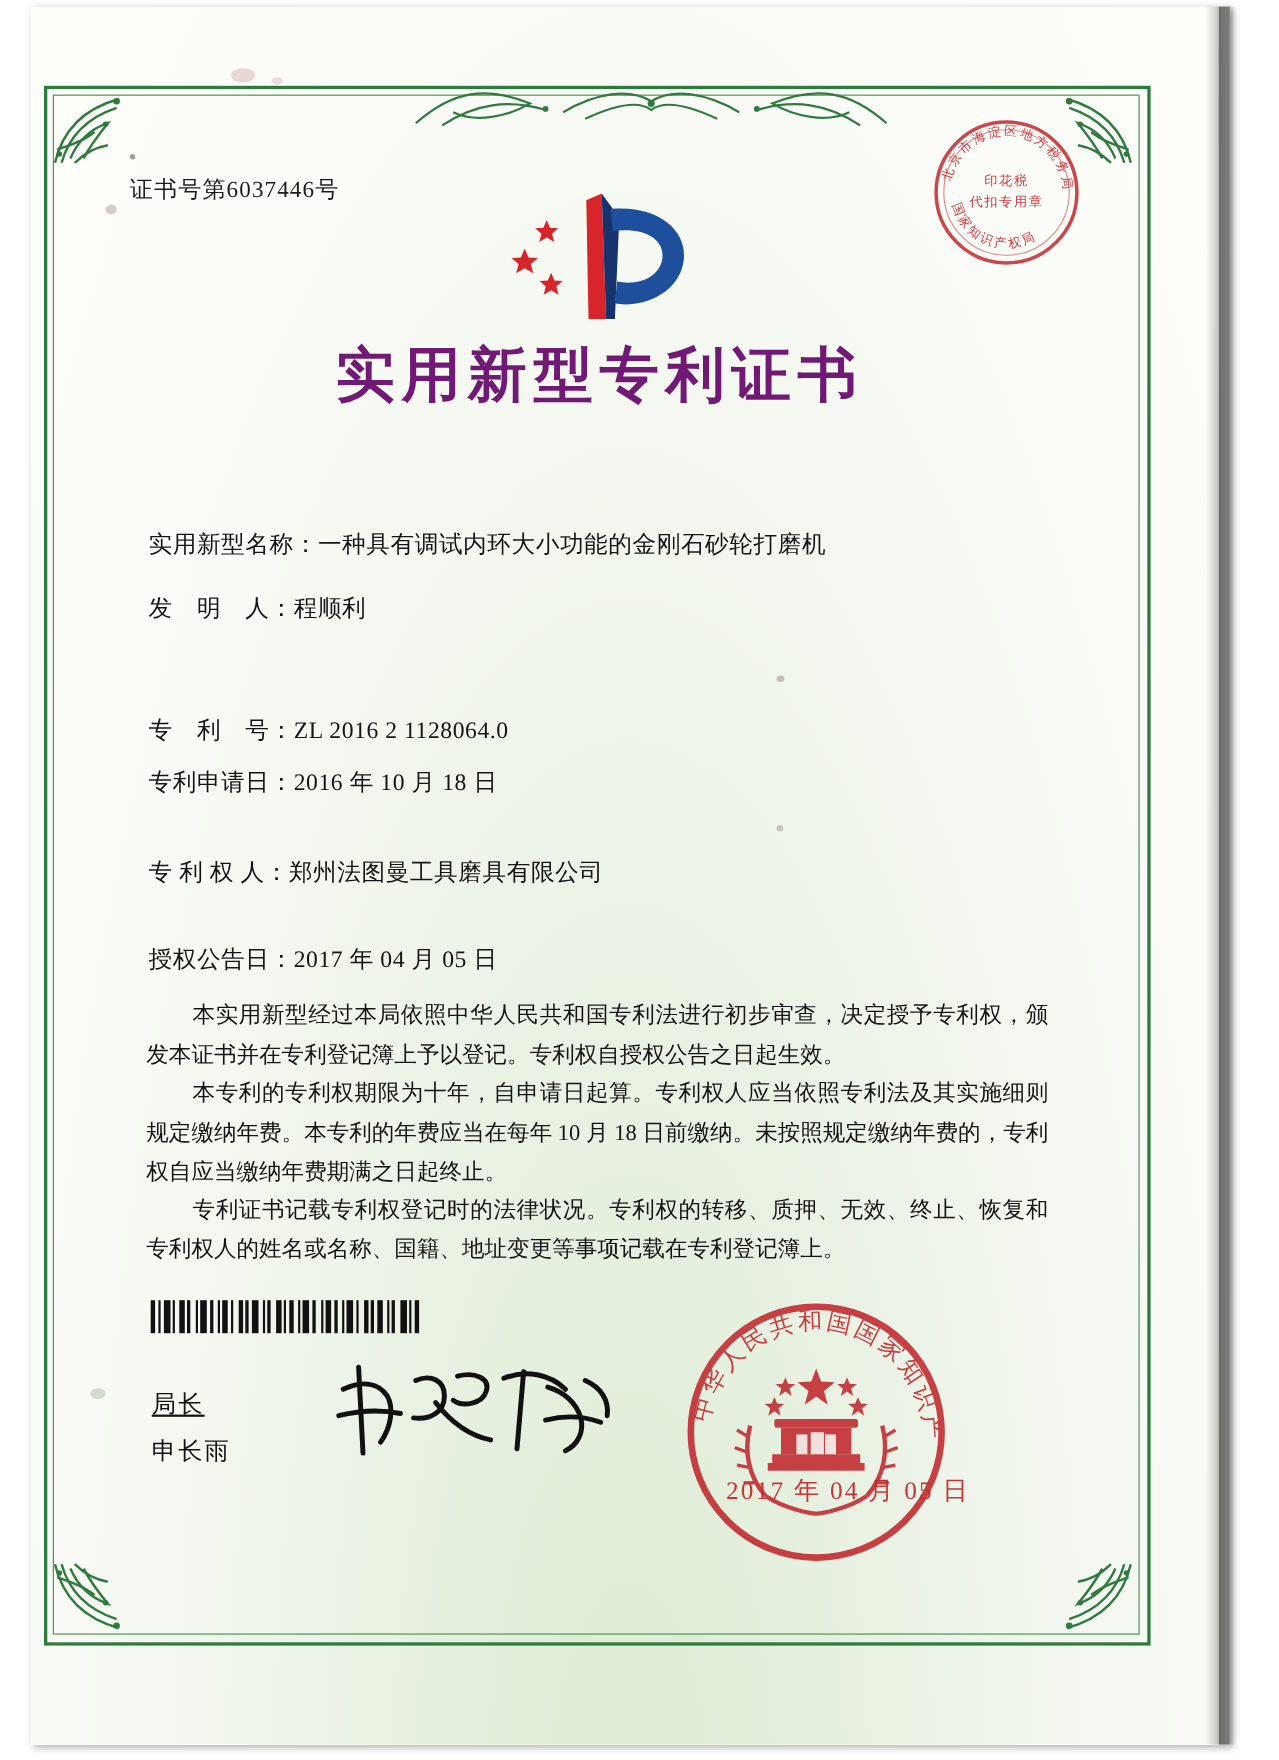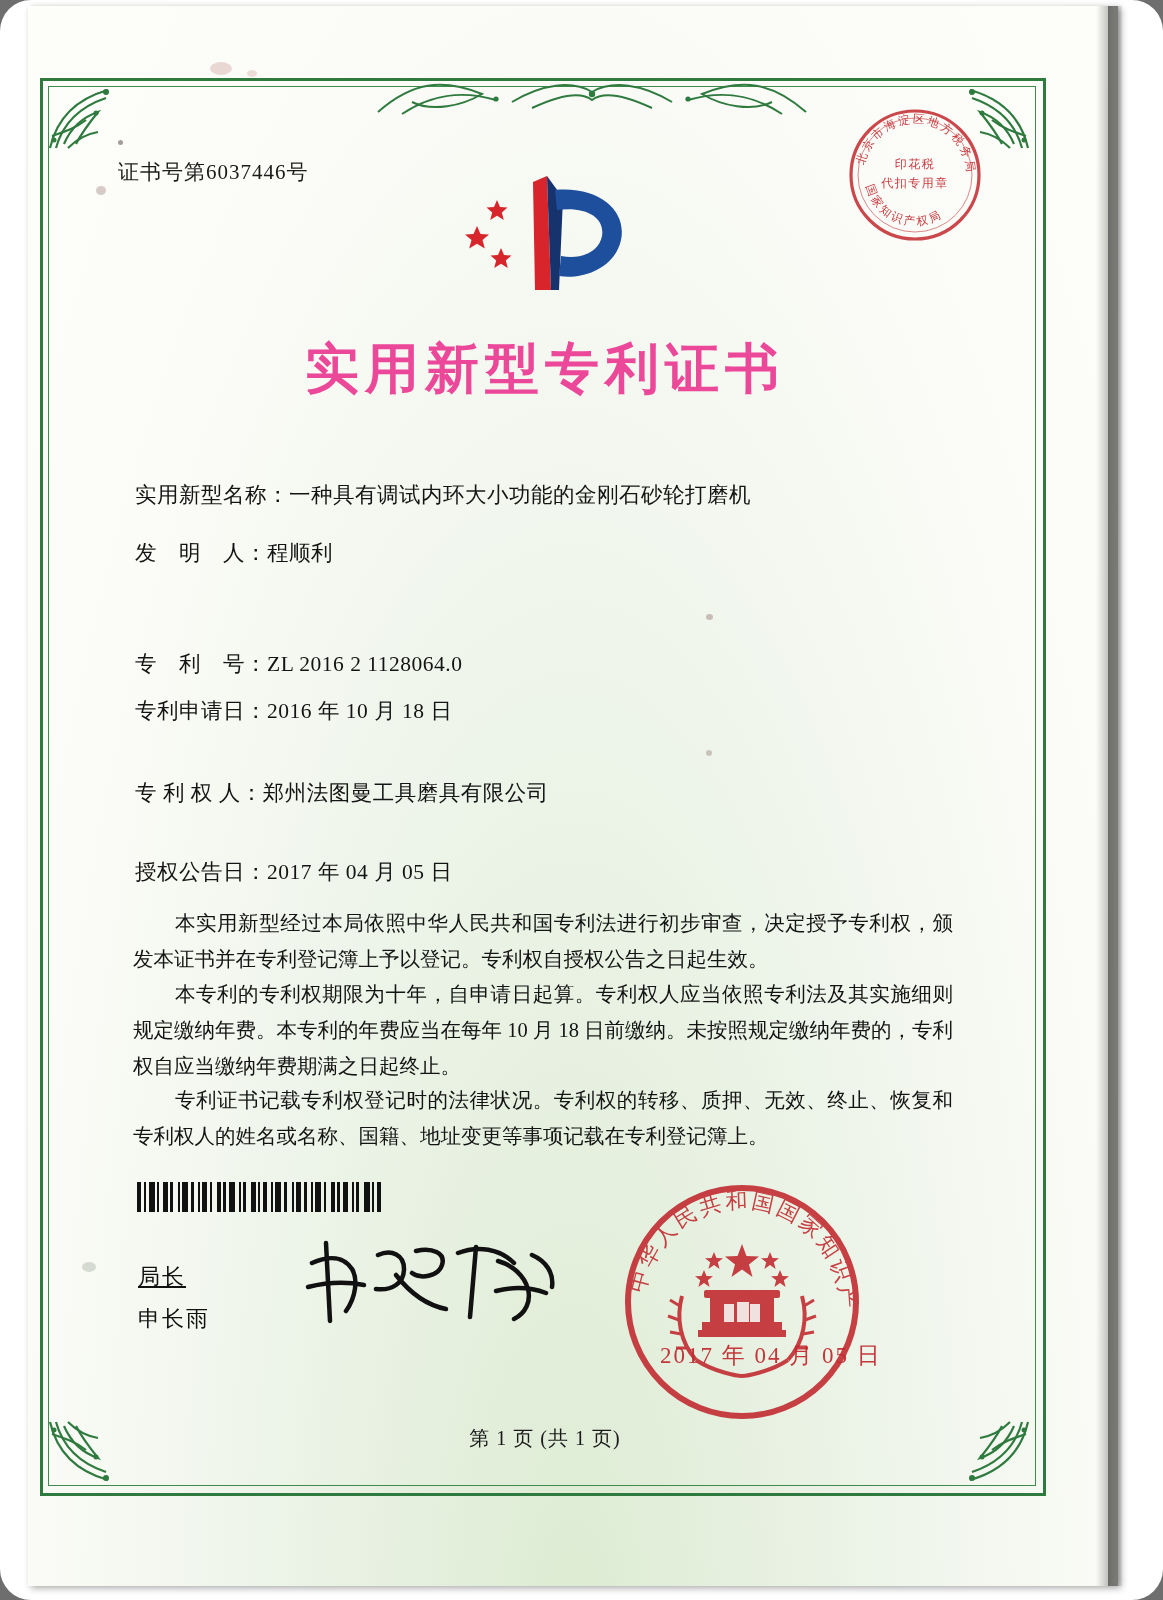--- a/index.html
+++ b/index.html
@@ -14,21 +14,20 @@
     overflow: hidden;
   }
 
   
   #page {
     position: relative;
     width: 1163px;
     height: 1600px;
     background: #ffffff;
     overflow: hidden;
-    border-radius: 31px;
   }
   .paper {
     position: absolute;
     left: 28px;
     top: 6px;
     width: 1090px;
     height: 1580px;
     background:
       radial-gradient(ellipse at 50% 105%, #dcebd2 0%, #e8f1e2 28%, #f3f7ef 52%, #fbfbf7 72%, #fdfdfa 100%);
     box-shadow: 3px 2px 7px rgba(0,0,0,0.35);
@@ -119,22 +118,21 @@
   .title {
     position: absolute;
     left: 0;
     top: 305px;
     width: 1090px;
     text-align: center;
     font-family: "DejaVu Serif", "Liberation Serif", serif;
     font-size: 54px;
     font-weight: bold;
     letter-spacing: 6px;
-    color: #ec4899;
-    margin-top: 28px;
+    color: #701a75;
   }
 
   
   .stamp-tax {
     position: absolute;
     left: 845px;
     top: 105px;
     width: 140px;
     height: 140px;
   }
@@ -531,15 +529,14 @@
               <path d="M187 142 L198 138"></path>
               <path d="M185 156 L196 154"></path>
             <path d="M180 170 L190 170"></path>
           </g>
         </g>
       </g>
     </svg>
   </div>
   <div class="seal-date">2017 年 04 月 05 日</div>
 
-  <div class="page-footer">第 1 页 (共 1 页)</div>
 
 </div>
 
 </body></html>

